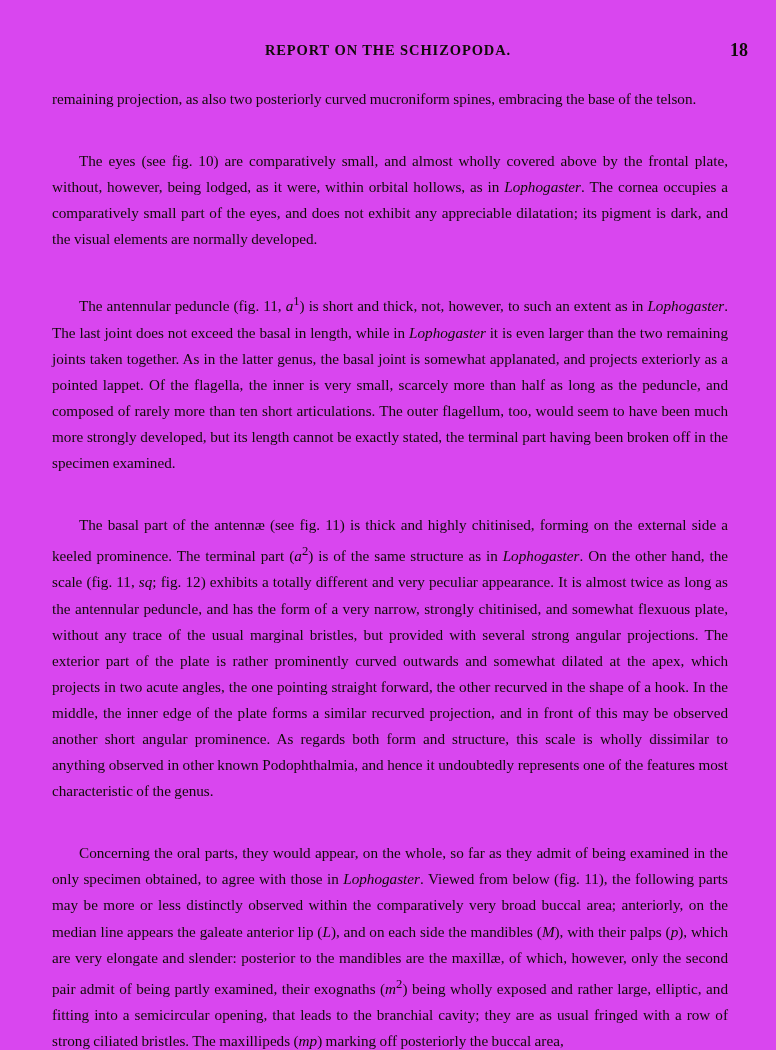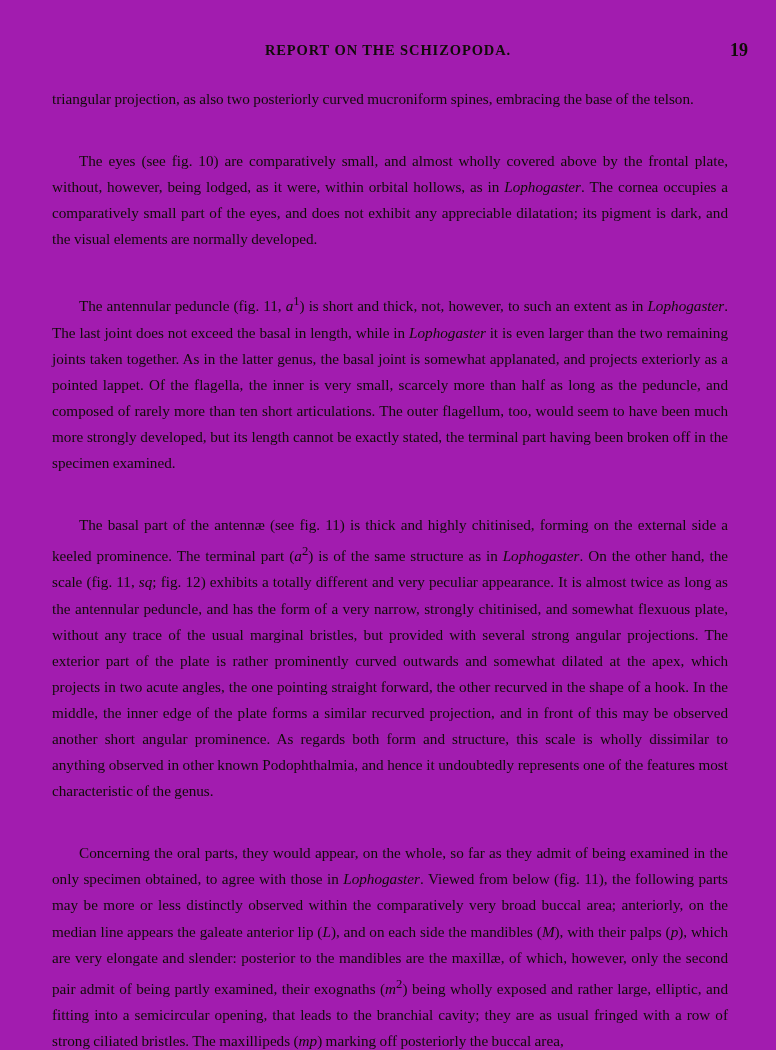--- a/index.html
+++ b/index.html
@@ -14,21 +14,21 @@
     color: #100c08;
     position: relative;
     overflow: hidden;
   }
   .page {
     position: absolute;
     left: 0;
     top: 0;
     width: 776px;
     height: 1050px;
-    background: #a21caf;
+    background: #d946ef;
   }
   .running-head {
     position: absolute;
     left: 0;
     top: 42px;
     width: 776px;
     height: 22px;
   }
   .head-title {
     position: absolute;
@@ -73,24 +73,24 @@
     word-spacing: -0.4px;
   }
 </style>
 </head>
 <body>
 
 <div class="page">
 
   <div class="running-head">
     <div class="head-title">REPORT ON THE SCHIZOPODA.</div>
-    <div class="head-folio">19</div>
+    <div class="head-folio">18</div>
   </div>
 
   <div class="body-block">
-    <p class="tight">triangular projection, as also two posteriorly curved mucroniform spines, embracing the base of the telson.</p>
+    <p class="tight">remaining projection, as also two posteriorly curved mucroniform spines, embracing the base of the telson.</p>
     <p class="indent tight">The eyes (see fig. 10) are comparatively small, and almost wholly covered above by the frontal plate, without, however, being lodged, as it were, within orbital hollows, as in <i>Lophogaster</i>. The cornea occupies a comparatively small part of the eyes, and does not exhibit any appreciable dilatation; its pigment is dark, and the visual elements are normally developed.</p>
     <p class="indent tight">The antennular peduncle (fig. 11, <i>a</i><sup>1</sup>) is short and thick, not, however, to such an extent as in <i>Lophogaster</i>. The last joint does not exceed the basal in length, while in <i>Lophogaster</i> it is even larger than the two remaining joints taken together. As in the latter genus, the basal joint is somewhat applanated, and projects exteriorly as a pointed lappet. Of the flagella, the inner is very small, scarcely more than half as long as the peduncle, and composed of rarely more than ten short articulations. The outer flagellum, too, would seem to have been much more strongly developed, but its length cannot be exactly stated, the terminal part having been broken off in the specimen examined.</p>
     <p class="indent tight">The basal part of the antennæ (see fig. 11) is thick and highly chitinised, forming on the external side a keeled prominence. The terminal part (<i>a</i><sup>2</sup>) is of the same structure as in <i>Lophogaster</i>. On the other hand, the scale (fig. 11, <i>sq</i>; fig. 12) exhibits a totally different and very peculiar appearance. It is almost twice as long as the antennular peduncle, and has the form of a very narrow, strongly chitinised, and somewhat flexuous plate, without any trace of the usual marginal bristles, but provided with several strong angular projections. The exterior part of the plate is rather prominently curved outwards and somewhat dilated at the apex, which projects in two acute angles, the one pointing straight forward, the other recurved in the shape of a hook. In the middle, the inner edge of the plate forms a similar recurved projection, and in front of this may be observed another short angular prominence. As regards both form and structure, this scale is wholly dissimilar to anything observed in other known Podophthalmia, and hence it undoubtedly represents one of the features most characteristic of the genus.</p>
     <p class="indent tight">Concerning the oral parts, they would appear, on the whole, so far as they admit of being examined in the only specimen obtained, to agree with those in <i>Lophogaster</i>. Viewed from below (fig. 11), the following parts may be more or less distinctly observed within the comparatively very broad buccal area; anteriorly, on the median line appears the galeate anterior lip (<i>L</i>), and on each side the mandibles (<i>M</i>), with their palps (<i>p</i>), which are very elongate and slender: posterior to the mandibles are the maxillæ, of which, however, only the second pair admit of being partly examined, their exognaths (<i>m</i><sup>2</sup>) being wholly exposed and rather large, elliptic, and fitting into a semicircular opening, that leads to the branchial cavity; they are as usual fringed with a row of strong ciliated bristles. The maxillipeds (<i>mp</i>) marking off posteriorly the buccal area,</p>
   </div>
 
 </div>
 
 </body></html>

